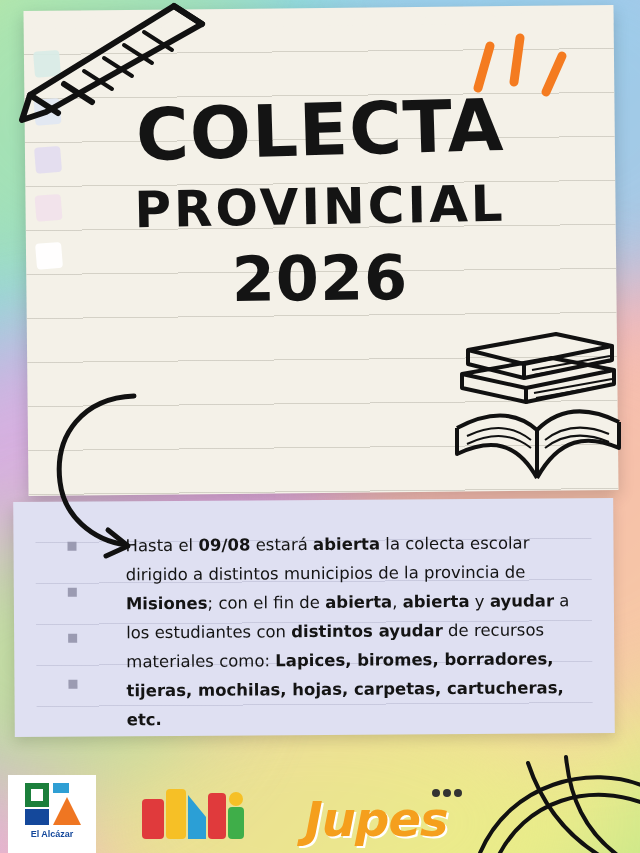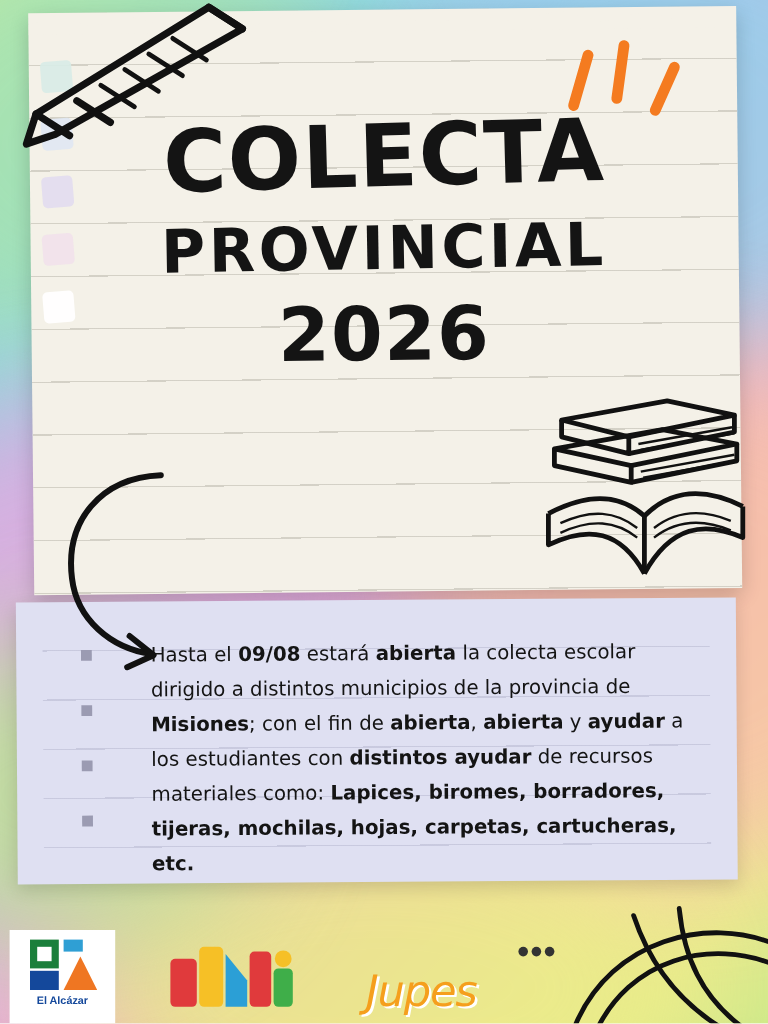--- a/index.html
+++ b/index.html
@@ -159,22 +159,22 @@
   }
   .logo-mark { width:58px; height:46px; }
   .logo-caption {
     font-family:"Liberation Sans", sans-serif;
     font-size:9px; font-weight:700; color:#14489b; margin-top:2px;
   }
   .mk-logo { position:absolute; left:140px; bottom:2px; }
   .jupes {
     position:absolute; left:305px; bottom:6px;
     font-family:"DejaVu Sans", sans-serif;
-    font-weight:400; font-style:italic;
-    font-size:36px; color:#f59f1d;
+    font-weight:700; font-style:italic;
+    font-size:48px; color:#f59f1d;
     letter-spacing:-1px;
     text-shadow: 2px 2px 0 #ffffff;
   }
   .jupes-dots { position:absolute; left:430px; bottom:52px; }
 </style>
 </head>
 <body>
 
 <div id="poster">
 

